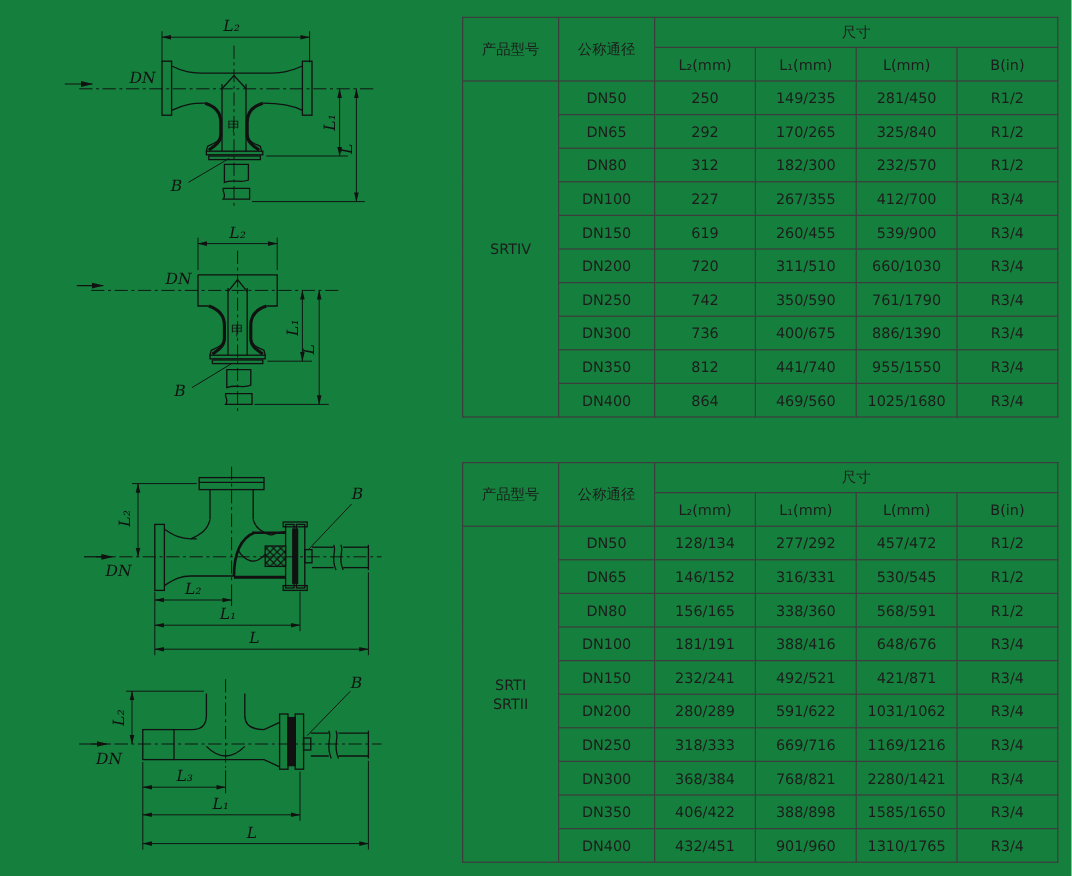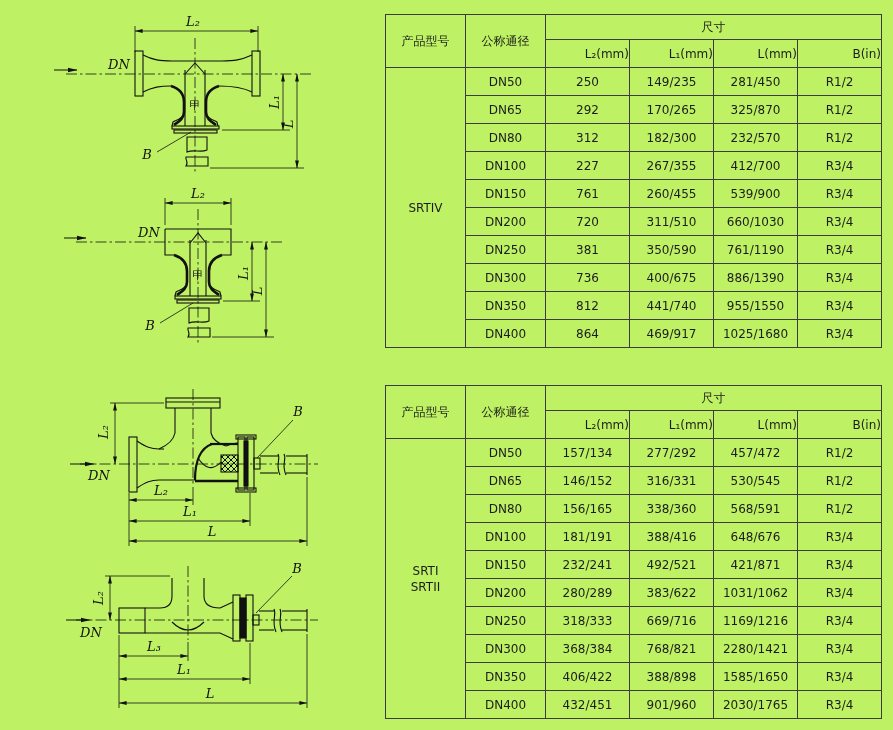--- a/index.html
+++ b/index.html
@@ -1,34 +1,34 @@
 <!DOCTYPE html>
 <html><head>
 <meta charset="utf-8">
 <style>
   html,body{margin:0;padding:0;background:#f3f3f3;}
   .page{
-    position:relative;width:893px;height:730px;background:#bef264;
+    position:relative;width:893px;height:730px;background:#15803d;
     font-family:"DejaVu Sans","Liberation Sans",sans-serif;color:#1a1a1a;
     overflow:hidden;
   }
   .drawing{position:absolute;}
   svg text{fill:#111;}
   .dimlbl{font-family:"DejaVu Serif","Liberation Serif",serif;font-style:italic;font-size:13px;}
   .marklbl{font-family:"DejaVu Sans",sans-serif;font-size:11px;}
   .spec-table{
     position:absolute;border-collapse:collapse;table-layout:fixed;
     font-size:12px;color:#1c1c1c;
   }
   .spec-table th,.spec-table td{
     border:1px solid #3c3c3c;text-align:center;vertical-align:middle;
     font-weight:normal;padding:0;overflow:hidden;white-space:nowrap;
   }
   .spec-table .hrow1 th{height:24px;}
-  .spec-table .hrow2 th{height:27px;text-align:right;}
+  .spec-table .hrow2 th{height:27px;}
   .spec-table td{height:27px;}
   .model-cell div{line-height:16px;}
   .t1{left:385px;top:14px;width:496px;}
   .t2{left:385px;top:385px;width:496px;}
   .c-model{width:80px;}.c-dn{width:80px;}
   .c-l2{width:84px;}.c-l1{width:84px;}.c-l{width:84px;}.c-b{width:84px;}
 </style>
 </head>
 <body>
 
@@ -311,76 +311,76 @@
       <td>DN50</td>
       <td>250</td>
       <td>149/235</td>
       <td>281/450</td>
       <td>R1/2</td>
     </tr>
     <tr>
       <td>DN65</td>
       <td>292</td>
       <td>170/265</td>
-      <td>325/870</td>
+      <td>325/840</td>
       <td>R1/2</td>
     </tr>
     <tr>
       <td>DN80</td>
       <td>312</td>
       <td>182/300</td>
       <td>232/570</td>
       <td>R1/2</td>
     </tr>
     <tr>
       <td>DN100</td>
       <td>227</td>
       <td>267/355</td>
       <td>412/700</td>
       <td>R3/4</td>
     </tr>
     <tr>
       <td>DN150</td>
-      <td>761</td>
+      <td>619</td>
       <td>260/455</td>
       <td>539/900</td>
       <td>R3/4</td>
     </tr>
     <tr>
       <td>DN200</td>
       <td>720</td>
       <td>311/510</td>
       <td>660/1030</td>
       <td>R3/4</td>
     </tr>
     <tr>
       <td>DN250</td>
-      <td>381</td>
+      <td>742</td>
       <td>350/590</td>
-      <td>761/1190</td>
+      <td>761/1790</td>
       <td>R3/4</td>
     </tr>
     <tr>
       <td>DN300</td>
       <td>736</td>
       <td>400/675</td>
       <td>886/1390</td>
       <td>R3/4</td>
     </tr>
     <tr>
       <td>DN350</td>
       <td>812</td>
       <td>441/740</td>
       <td>955/1550</td>
       <td>R3/4</td>
     </tr>
     <tr>
       <td>DN400</td>
       <td>864</td>
-      <td>469/917</td>
+      <td>469/560</td>
       <td>1025/1680</td>
       <td>R3/4</td>
     </tr>
   </tbody>
     </table>
 
   <table class="spec-table t2">
     <colgroup>
       <col class="c-model">
         <col class="c-dn">
@@ -400,21 +400,21 @@
       <th>L₁(mm)</th>
       <th>L(mm)</th>
       <th>B(in)</th>
     </tr>
     <tr>
       <td rowspan="10" class="model-cell">
         <div>SRTI</div>
         <div>SRTII</div>
       </td>
       <td>DN50</td>
-      <td>157/134</td>
+      <td>128/134</td>
       <td>277/292</td>
       <td>457/472</td>
       <td>R1/2</td>
     </tr>
     <tr>
       <td>DN65</td>
       <td>146/152</td>
       <td>316/331</td>
       <td>530/545</td>
       <td>R1/2</td>
@@ -436,21 +436,21 @@
     <tr>
       <td>DN150</td>
       <td>232/241</td>
       <td>492/521</td>
       <td>421/871</td>
       <td>R3/4</td>
     </tr>
     <tr>
       <td>DN200</td>
       <td>280/289</td>
-      <td>383/622</td>
+      <td>591/622</td>
       <td>1031/1062</td>
       <td>R3/4</td>
     </tr>
     <tr>
       <td>DN250</td>
       <td>318/333</td>
       <td>669/716</td>
       <td>1169/1216</td>
       <td>R3/4</td>
     </tr>
@@ -465,19 +465,19 @@
       <td>DN350</td>
       <td>406/422</td>
       <td>388/898</td>
       <td>1585/1650</td>
       <td>R3/4</td>
     </tr>
     <tr>
       <td>DN400</td>
       <td>432/451</td>
       <td>901/960</td>
-      <td>2030/1765</td>
+      <td>1310/1765</td>
       <td>R3/4</td>
     </tr>
   </tbody>
     </table>
 
 </div>
 
 </body></html>

